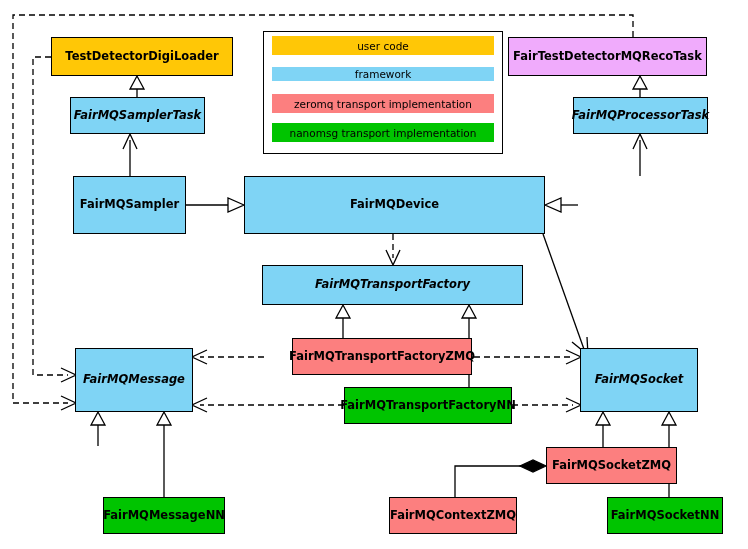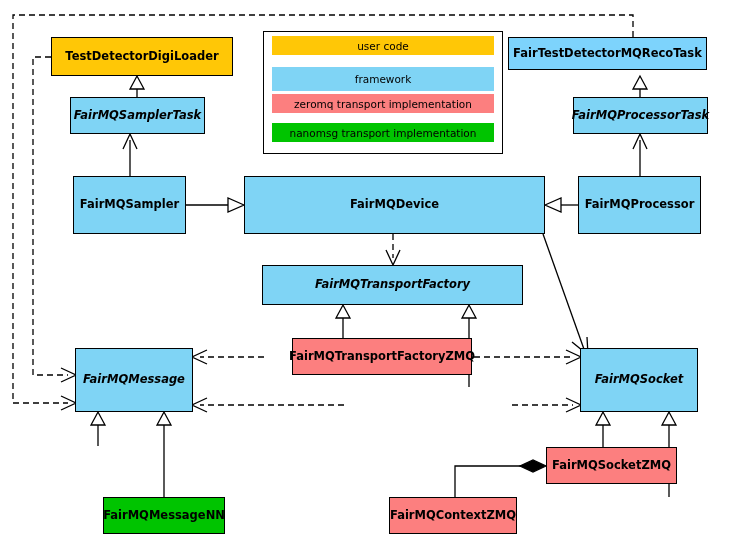--- a/index.html
+++ b/index.html
@@ -87,81 +87,84 @@
       <path d="M533,466 L455,466 L455,497"></path>
       <polygon points="546,466 533,472 520,466 533,460" fill="#000" stroke="#000"></polygon>
 
     </g>
   </svg>
 
   <div class="node" style="left:51px;top:37px;width:182px;height:39px;background:#FFC706;">
     <span>TestDetectorDigiLoader</span>
   </div>
 
-  <div class="node" style="left:508px;top:37px;width:199px;height:33px;background:#7dd3fc;">
+  <div class="node" style="left:508px;top:37px;width:199px;height:39px;background:#f0abfc;">
     <span>FairTestDetectorMQRecoTask</span>
   </div>
 
   <div class="node abstract" style="left:70px;top:97px;width:135px;height:37px;background:#7FD4F5;">
     <span>FairMQSamplerTask</span>
   </div>
 
   <div class="node abstract" style="left:573px;top:97px;width:135px;height:37px;background:#7FD4F5;">
     <span>FairMQProcessorTask</span>
   </div>
 
   <div class="node" style="left:73px;top:176px;width:113px;height:58px;background:#7FD4F5;">
     <span>FairMQSampler</span>
   </div>
 
   <div class="node" style="left:244px;top:176px;width:301px;height:58px;background:#7FD4F5;">
     <span>FairMQDevice</span>
   </div>
 
-  <div class="node" style="left:578px;top:176px;width:123px;height:58px;background:#7FD4F5;">
-    <span>FairMQProcessor</span>
-  </div>
 
   <div class="node abstract" style="left:262px;top:265px;width:261px;height:40px;background:#7FD4F5;">
     <span>FairMQTransportFactory</span>
   </div>
 
   <div class="node" style="left:264px;top:338px;width:180px;height:37px;background:#FC7F7F;margin-left:28px;">
     <span>FairMQTransportFactoryZMQ</span>
   </div>
 
+  <div class="node" style="left:344px;top:387px;width:168px;height:37px;background:#00C400;">
+    <span>FairMQTransportFactoryNN</span>
+  </div>
 
   <div class="node abstract" style="left:75px;top:348px;width:118px;height:64px;background:#7FD4F5;">
     <span>FairMQMessage</span>
   </div>
 
   <div class="node abstract" style="left:580px;top:348px;width:118px;height:64px;background:#7FD4F5;">
     <span>FairMQSocket</span>
   </div>
 
 
   <div class="node" style="left:103px;top:497px;width:122px;height:37px;background:#00C400;">
     <span>FairMQMessageNN</span>
   </div>
 
   <div class="node" style="left:546px;top:447px;width:131px;height:37px;background:#FC7F7F;">
     <span>FairMQSocketZMQ</span>
   </div>
 
+  <div class="node" style="left:607px;top:497px;width:116px;height:37px;background:#00C400;">
+    <span>FairMQSocketNN</span>
+  </div>
 
   <div class="node" style="left:389px;top:497px;width:128px;height:37px;background:#FC7F7F;">
     <span>FairMQContextZMQ</span>
   </div>
 
   <div class="legend-box" style="left:263px;top:31px;width:240px;height:123px;">
   </div>
   <div class="legend-row" style="left:272px;top:36px;width:222px;height:19px;background:#FFC706;">
     <span>user code</span>
   </div>
-  <div class="legend-row" style="left:272px;top:67px;width:222px;height:24px;background:#7FD4F5;">
+  <div class="legend-row" style="left:272px;top:67px;width:222px;height:14px;background:#7FD4F5;">
     <span>framework</span>
   </div>
   <div class="legend-row" style="left:272px;top:94px;width:222px;height:19px;background:#FC7F7F;">
     <span>zeromq transport implementation</span>
   </div>
   <div class="legend-row" style="left:272px;top:123px;width:222px;height:19px;background:#00C400;">
     <span>nanomsg transport implementation</span>
   </div>
 
 </div>

